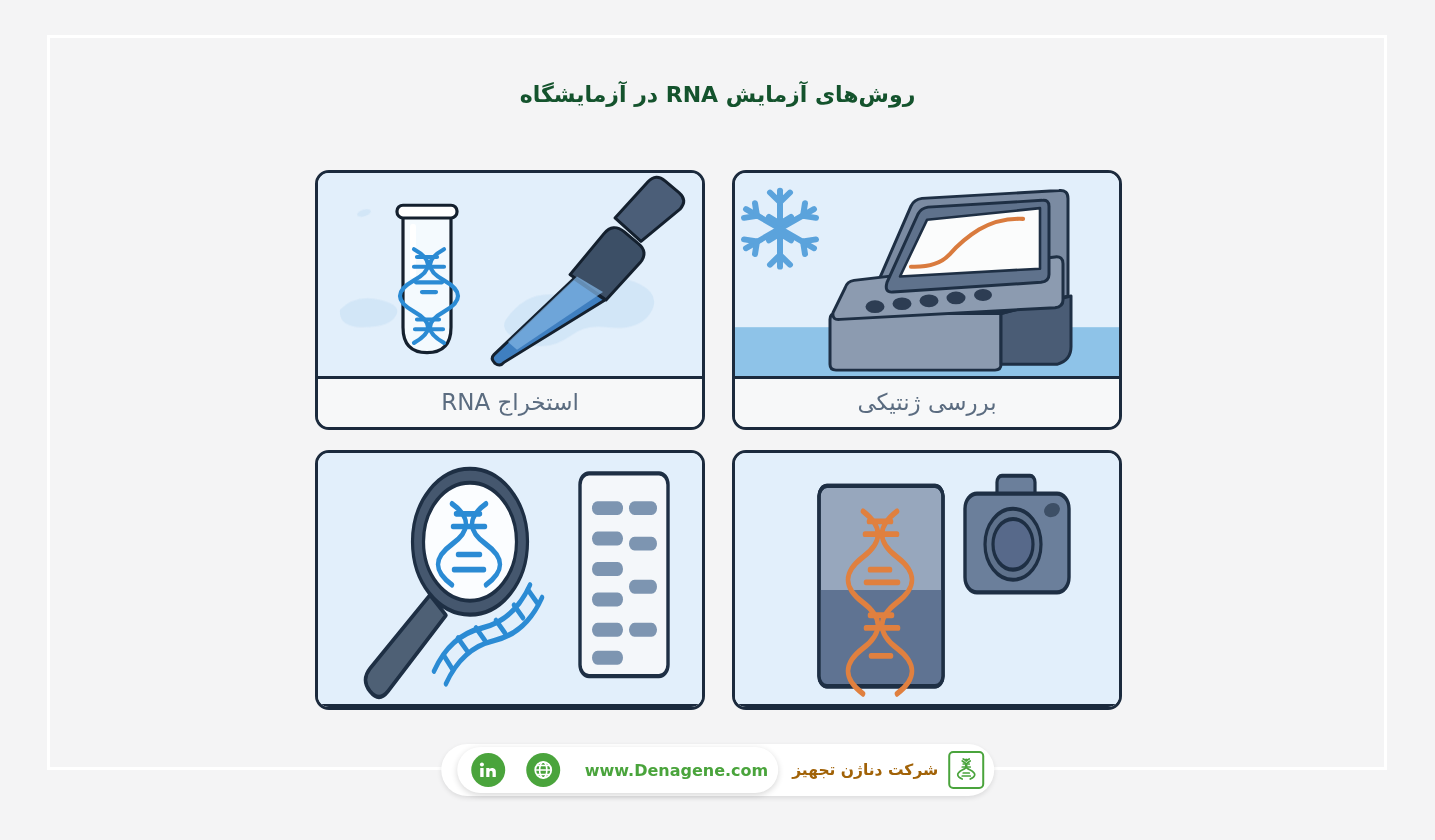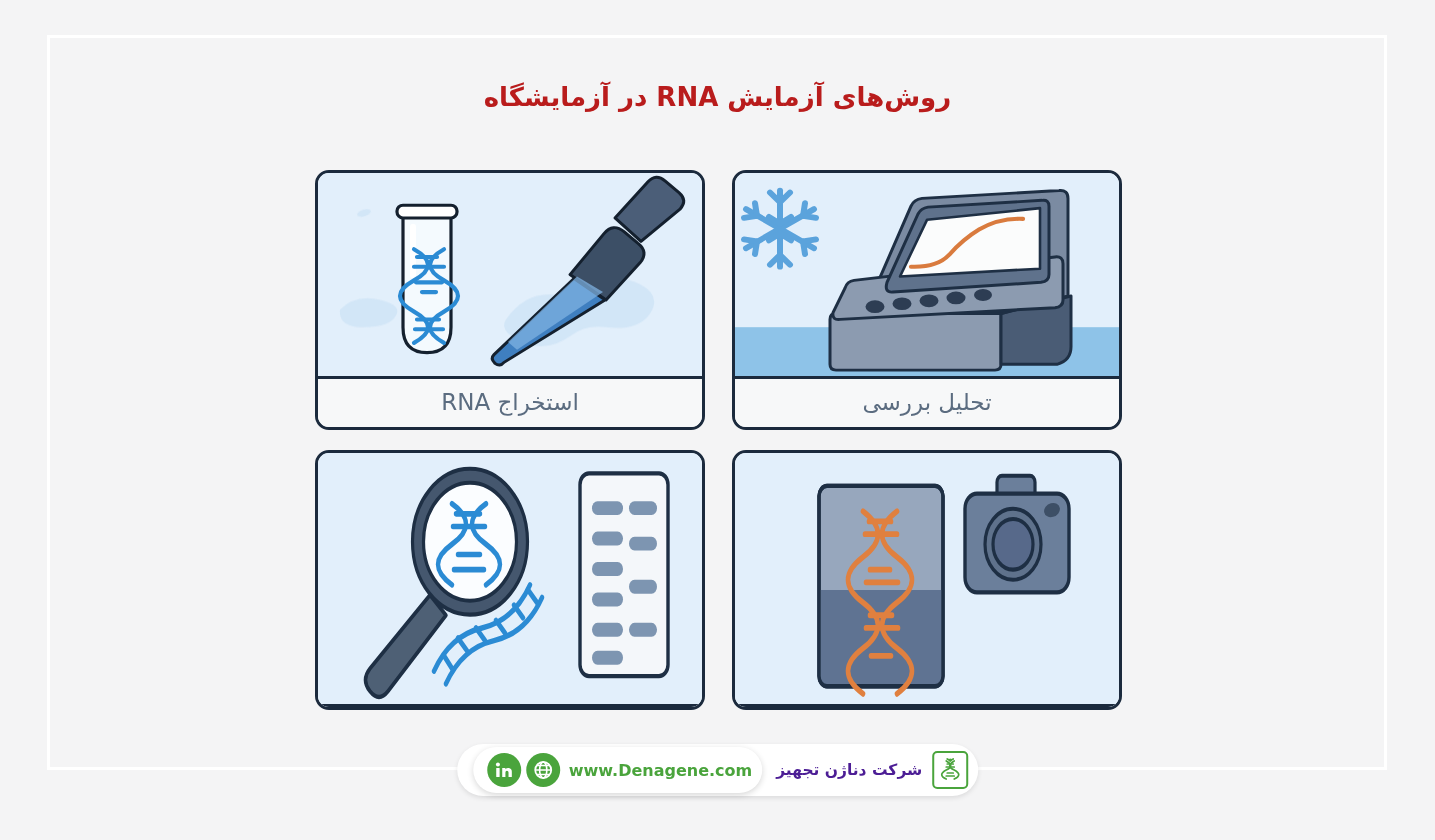--- a/index.html
+++ b/index.html
@@ -17,23 +17,23 @@
     width:1340px;height:735px;
     border:3px solid #ffffff;
     box-sizing:border-box;
     background:transparent;
   }
   
   #title{
     position:absolute;
     top:82px;left:0;right:0;
     text-align:center;
-    font-size:26px;
+    font-size:22px;
     font-weight:bold;
-    color:#b91c1c;
+    color:#14532d;
     letter-spacing:0px;
     direction:rtl;
   }
   
   #card-grid{
     position:absolute;
     left:315px;top:170px;
     width:807px;height:520px;
     display:grid;
     grid-template-columns:390px 390px;
@@ -96,32 +96,32 @@
   #brand-logo{
     width:32px;height:34px;
     border:2px solid #4aa43c;
     border-radius:5px;
     display:flex;align-items:center;justify-content:center;
     flex:0 0 auto;
   }
   #brand-name{
     font-size:15.5px;
     font-weight:bold;
-    color:#4c1d95;
+    color:#a16207;
     white-space:nowrap;
     direction:rtl;
   }
   #url-pill{
     position:relative;
     background:#ffffff;
     border-radius:24px;
     height:46px;
     display:flex;
     align-items:center;
-    gap:5px;
+    gap:21px;
     padding:0 8px 0 14px;
     box-shadow:0 2px 6px rgba(0,0,0,.16);
     direction:ltr;
     margin-right:4px;
   }
   .social-circle{
     width:34px;height:34px;border-radius:50%;
     background:#4aa43c;
     display:flex;align-items:center;justify-content:center;
     flex:0 0 auto;
@@ -204,21 +204,21 @@
           <g fill="#2d3d53">
             <ellipse cx="140" cy="137" rx="9.5" ry="6.5"></ellipse>
             <ellipse cx="167" cy="134" rx="9.5" ry="6.5"></ellipse>
             <ellipse cx="194" cy="131" rx="9.5" ry="6.5"></ellipse>
             <ellipse cx="221" cy="128" rx="9.5" ry="6.5"></ellipse>
             <ellipse cx="248" cy="125" rx="9" ry="6.2"></ellipse>
           </g>
         </g>
       </svg>
     </div>
-    <div class="card-label">تحلیل بررسی</div>
+    <div class="card-label">بررسی ژنتیکی</div>
   </div>
 
   <div class="card">
     <div class="card-illus">
       <svg viewBox="0 0 384 198" preserveAspectRatio="none" aria-hidden="true">
 
         <g>
           <path d="M112 112 L52 170 q-9 9 0 18 q9 9 18 0 L128 128 z" fill="#4e6075" stroke="#1e2f44" stroke-width="3.4" stroke-linejoin="round"></path>
           <circle cx="152" cy="70" r="52" fill="#fbfdff" stroke="#1e2f44" stroke-width="3.4"></circle>
           <circle cx="152" cy="70" r="52" fill="none" stroke="#45576e" stroke-width="11"></circle>

